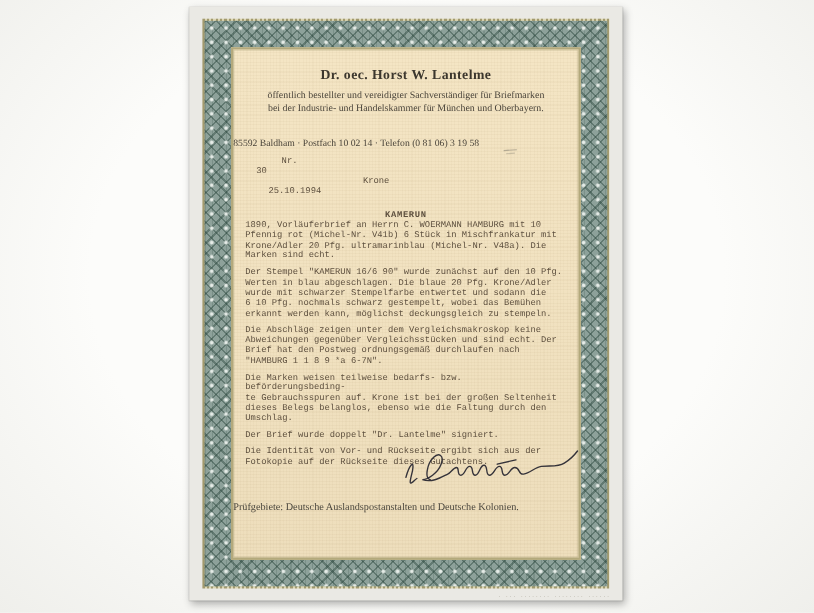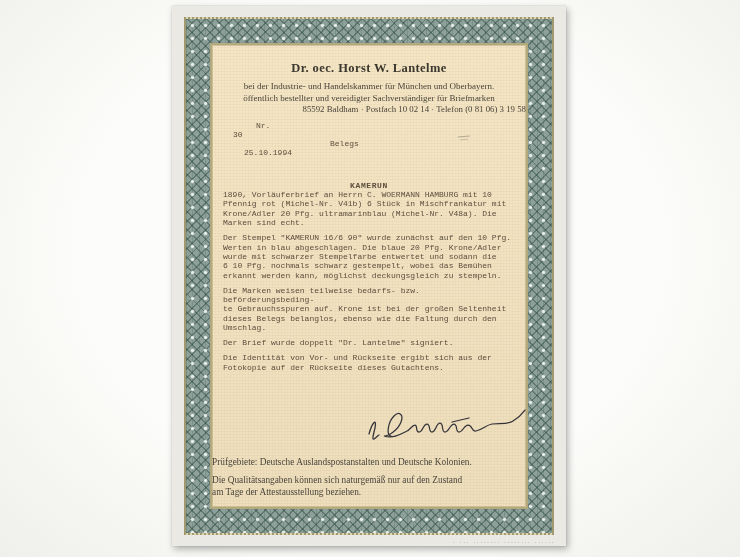--- a/index.html
+++ b/index.html
@@ -37,30 +37,30 @@
     background-image:
       linear-gradient(rgba(255,255,255,0), rgba(120,90,40,.05)),
       repeating-linear-gradient(0deg, rgba(120,90,40,.04) 0 1px, transparent 1px 3px),
       repeating-linear-gradient(90deg, rgba(120,90,40,.03) 0 1px, transparent 1px 3px);
     background-color:#f4e5c4;
     box-sizing:border-box;
   }
   .content{position:absolute;left:0;right:0;top:0;bottom:0;color:#413c33;}
   .hdr-name{margin-top:16px;text-align:center;font-weight:bold;font-size:12.5px;letter-spacing:.4px;color:#3c372e;}
   .hdr-sub{margin-top:5px;text-align:center;font-size:9px;line-height:11.5px;color:#4a443a;}
-  .hdr-addr{margin-top:0;text-align:right;font-size:8.8px;color:#4a443a;}
+  .hdr-addr{margin-top:21px;text-align:left;font-size:8.8px;color:#4a443a;}
   .title{margin-top:13px;text-align:center;font-size:22px;letter-spacing:4.5px;color:#3a352c;text-indent:4.5px;}
   .tw{font-family:"Liberation Mono", monospace;color:#5d4f3e;}
   .col{position:relative;margin:0 auto;width:292px;padding-left:0;}
   .meta-row{display:flex;margin-top:7px;font-size:8px;flex-direction:column;}
   .meta-row .nr-l{margin-left:33px;}
   .meta-row .nr-v{margin-left:10px;}
   .meta-row .dt-l{margin-left:107px;}
   .meta-row .dt-v{margin-left:21px;}
-  .subject{margin-top:24px;text-align:center;font-size:8px;font-weight:bold;letter-spacing:.6px;}
+  .subject{margin-top:13px;text-align:center;font-size:8px;font-weight:bold;letter-spacing:.6px;}
   .body-block{margin-top:0;}
   .body-block p{
     margin:0 0 5.5px 0;font-size:8px;line-height:9.4px;
     white-space:pre-line;letter-spacing:0;
   }
   .signature{position:absolute;left:50%;margin-left:-14px;top:356px;width:178px;height:48px;}
   .pencil-mark{position:absolute;left:246px;top:91px;width:12px;height:4px;
     border-top:1px solid rgba(130,124,110,.55);transform:rotate(-4deg);}
   .pencil-mark:after{content:"";position:absolute;left:2px;top:2px;width:8px;height:0;
     border-top:1px solid rgba(130,124,110,.35);}
@@ -76,68 +76,70 @@
 <body>
 
 <div class="sheet">
   <div class="frame">
     <div class="band"></div>
     <div class="paper">
       <div class="content">
 
         <div class="hdr-name">Dr. oec. Horst W. Lantelme</div>
         <div class="hdr-sub">
+          <div>öffentlich bestellter und vereidigter Sachverständiger für Briefmarken</div>
           <div>bei der Industrie- und Handelskammer für München und Oberbayern.</div>
-          <div>öffentlich bestellter und vereidigter Sachverständiger für Briefmarken</div>
         </div>
         <div class="hdr-addr">85592 Baldham · Postfach 10 02 14 · Telefon (0 81 06) 3 19 58</div>
 
         <div class="pencil-mark"></div>
 
         <div class="col">
           <div class="meta-row tw">
             <span class="nr-l">Nr.</span>
             <span class="nr-v">30</span>
-            <span class="dt-l">Belegs</span>
+            <span class="dt-l">Krone</span>
             <span class="dt-v">25.10.1994</span>
           </div>
 
           <div class="subject tw">KAMERUN</div>
 
           <div class="body-block">
             <p class="tw">1890, Vorläuferbrief an Herrn C. WOERMANN HAMBURG mit 10
 Pfennig rot (Michel-Nr. V41b) 6 Stück in Mischfrankatur mit
 Krone/Adler 20 Pfg. ultramarinblau (Michel-Nr. V48a). Die
 Marken sind echt.</p>
             <p class="tw">Der Stempel "KAMERUN 16/6 90" wurde zunächst auf den 10 Pfg.
 Werten in blau abgeschlagen. Die blaue 20 Pfg. Krone/Adler
 wurde mit schwarzer Stempelfarbe entwertet und sodann die
 6 10 Pfg. nochmals schwarz gestempelt, wobei das Bemühen
 erkannt werden kann, möglichst deckungsgleich zu stempeln.</p>
+            <p class="tw">Die Abschläge zeigen unter dem Vergleichsmakroskop keine
+Abweichungen gegenüber Vergleichsstücken und sind echt. Der
+Brief hat den Postweg ordnungsgemäß durchlaufen nach
+"HAMBURG 1 1 8 9 *a 6-7N".</p>
             <p class="tw">Die Marken weisen teilweise bedarfs- bzw. beförderungsbeding-
 te Gebrauchsspuren auf. Krone ist bei der großen Seltenheit
 dieses Belegs belanglos, ebenso wie die Faltung durch den
 Umschlag.</p>
             <p class="tw">Der Brief wurde doppelt "Dr. Lantelme" signiert.</p>
             <p class="tw">Die Identität von Vor- und Rückseite ergibt sich aus der
 Fotokopie auf der Rückseite dieses Gutachtens.</p>
           </div>
         </div>
 
         <svg class="signature" viewBox="0 0 178 48" xmlns="http://www.w3.org/2000/svg">
           <g fill="none" stroke="#35333a" stroke-width="1.25" stroke-linecap="round">
             <path d="M14,33 c3,-11 8,-17 6,-6 c-2,8 -3,12 -1,11 c2,-1 3,-3 5,-4"></path>
             <path d="M36,35 c-5,-1 -3,-14 3,-20 c5,-5 10,-2 7,6 c-3,8 -12,14 -17,14 c9,3 17,-2 23,-5 c3,-1 5,-6 8,-6 c3,0 0,7 4,7 c4,0 4,-8 8,-8 c4,0 1,8 5,8 c4,0 4,-9 8,-9 c4,0 1,9 5,9 c4,0 5,-8 9,-8 c4,0 1,8 5,8 c4,0 5,-7 9,-7 c5,0 3,7 8,6 c6,-1 10,-6 16,-7 c8,-1 15,1 21,-3 c5,-3 9,-7 12,-11"></path>
             <path d="M97,21 l17,-4"></path>
           </g>
         </svg>
 
         <div class="footer">
           <p class="pruef">Prüfgebiete: Deutsche Auslandspostanstalten und Deutsche Kolonien.</p>
-          <p class="qual">Die Qualitätsangaben können sich naturgemäß nur auf den Zustand
-am Tage der Attestausstellung beziehen.</p>
         </div>
 
       </div>
     </div>
   </div>
   <div class="imprint">· ··· ········ ········ ······</div>
 </div>
 
 </body></html>

